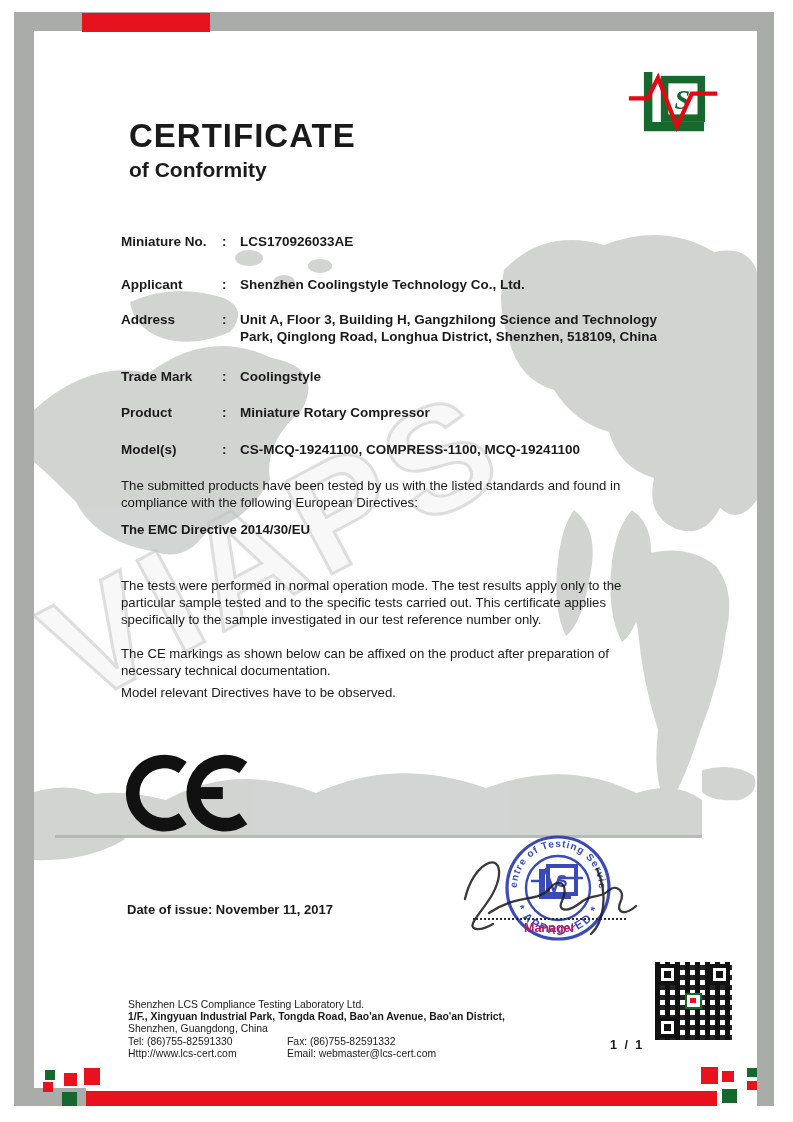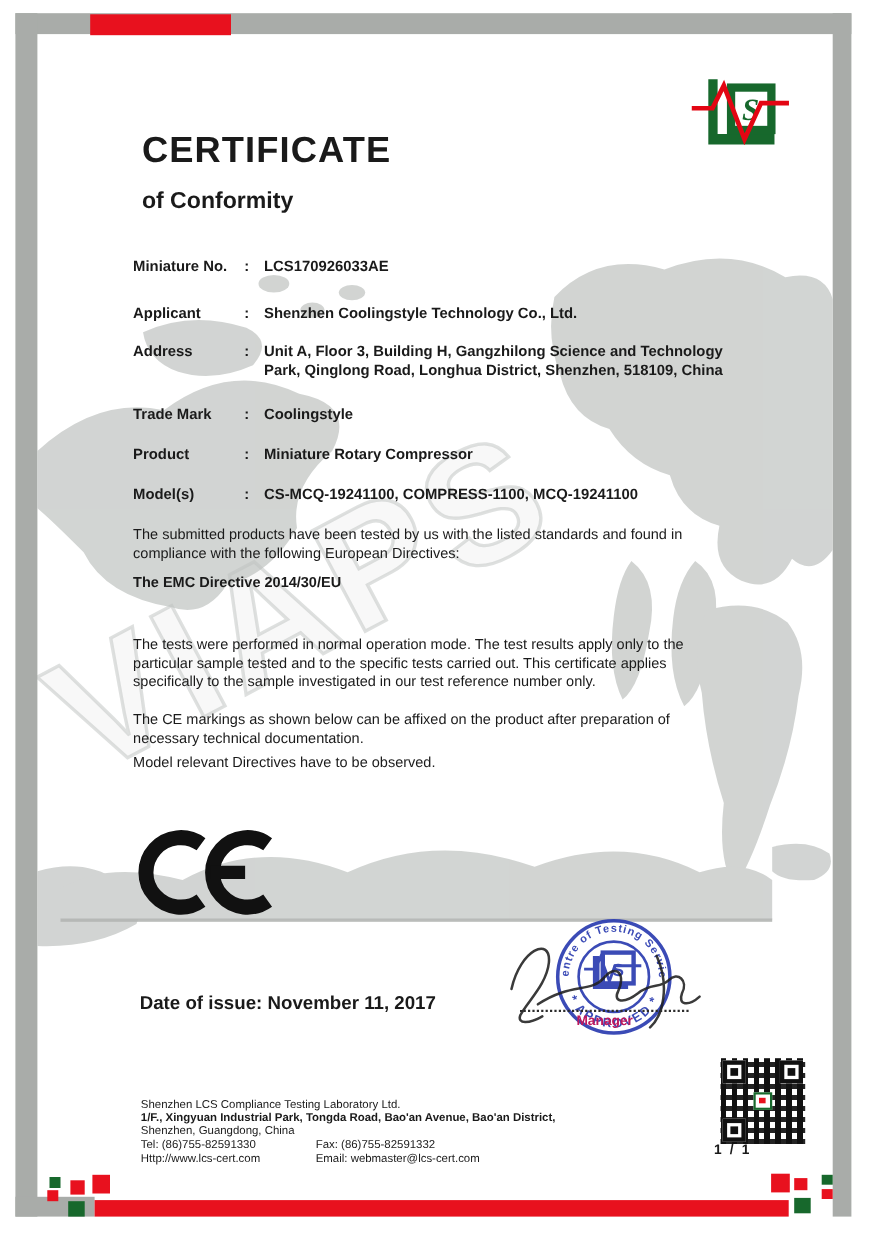--- a/index.html
+++ b/index.html
@@ -19,44 +19,44 @@
   
   #map{left:34px;top:210px;z-index:0;pointer-events:none;}
   #wmark{left:60px;top:430px;width:580px;height:330px;z-index:0;pointer-events:none;
          font-size:150px;font-weight:bold;letter-spacing:8px;color:rgba(195,199,197,0.12);
          -webkit-text-stroke:3px rgba(190,194,192,0.5);
          transform:rotate(-28deg);transform-origin:50% 50%;}
   
   .z2{z-index:2;}
   #title{left:129px;top:118px;}
   #title .main{font-size:33px;font-weight:bold;letter-spacing:1px;line-height:36px;}
-  #title .sub{font-size:21px;font-weight:bold;margin-top:17px;}
+  #title .sub{font-size:21px;font-weight:bold;margin-top:4px;}
   .field-row{left:121px;width:560px;font-size:13.5px;font-weight:bold;line-height:17px;}
   .field-row .lbl{position:absolute;left:0;top:0;}
   .field-row .col{position:absolute;left:101px;top:0;}
   .field-row .val{position:absolute;left:119px;top:0;width:425px;}
   .para{left:121px;width:548px;font-size:13.2px;line-height:17px;}
   .para.b{font-weight:bold;}
-  #date-line{left:127px;top:902px;font-size:17px;font-weight:bold;}
+  #date-line{left:127px;top:902px;font-size:13px;font-weight:bold;}
   
   #footer{left:128px;top:999px;font-size:10.4px;line-height:12.2px;width:420px;}
   #footer .bold{font-weight:bold;}
   #footer .cols{display:flex;}
   #footer .cols .c1{width:159px;}
   
   #qr{left:655px;top:962px;width:77px;height:78px;background:#fff;
       background-image:
         repeating-linear-gradient(0deg, rgba(17,17,17,.92) 0 5px, transparent 5px 10px),
         repeating-linear-gradient(90deg, #111 0 5px, #fff 5px 10px);}
   .finder{position:absolute;width:21px;height:21px;border:4px solid #111;background:#fff;box-sizing:border-box;}
   .finder i{position:absolute;left:3px;top:3px;width:7px;height:7px;background:#111;display:block;}
   #qr-logo{position:absolute;left:30px;top:31px;width:17px;height:16px;background:#fff;
            border:2px solid #17682c;box-sizing:border-box;}
   #qr-logo i{position:absolute;left:3px;top:3px;width:6px;height:5px;background:#e8111e;display:block;}
-  #page-num{left:610px;top:1038px;font-size:12.5px;font-weight:bold;letter-spacing:2px;margin-left:39px;}
+  #page-num{left:610px;top:1038px;font-size:12.5px;font-weight:bold;letter-spacing:2px;}
   
   #stamp{left:495px;top:827px;}
   #signature{left:449px;top:841px;}
   #sig-dots{left:473px;top:918px;width:153px;border-top:2px dotted #2c2c2c;height:0;}
   #manager{left:524px;top:921px;font-size:12.5px;font-weight:bold;color:#be185d;}
   .deco{position:absolute;}
 </style>
 </head>
 <body>
 

